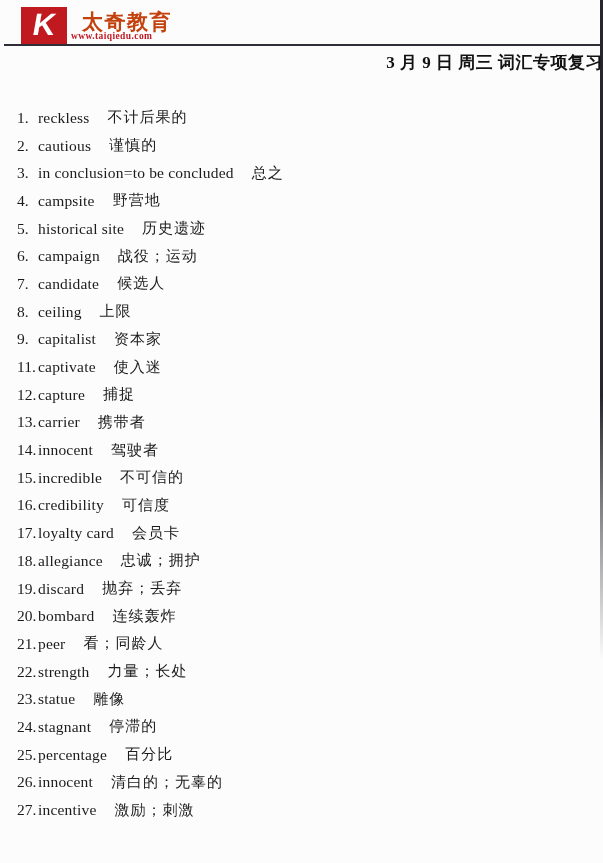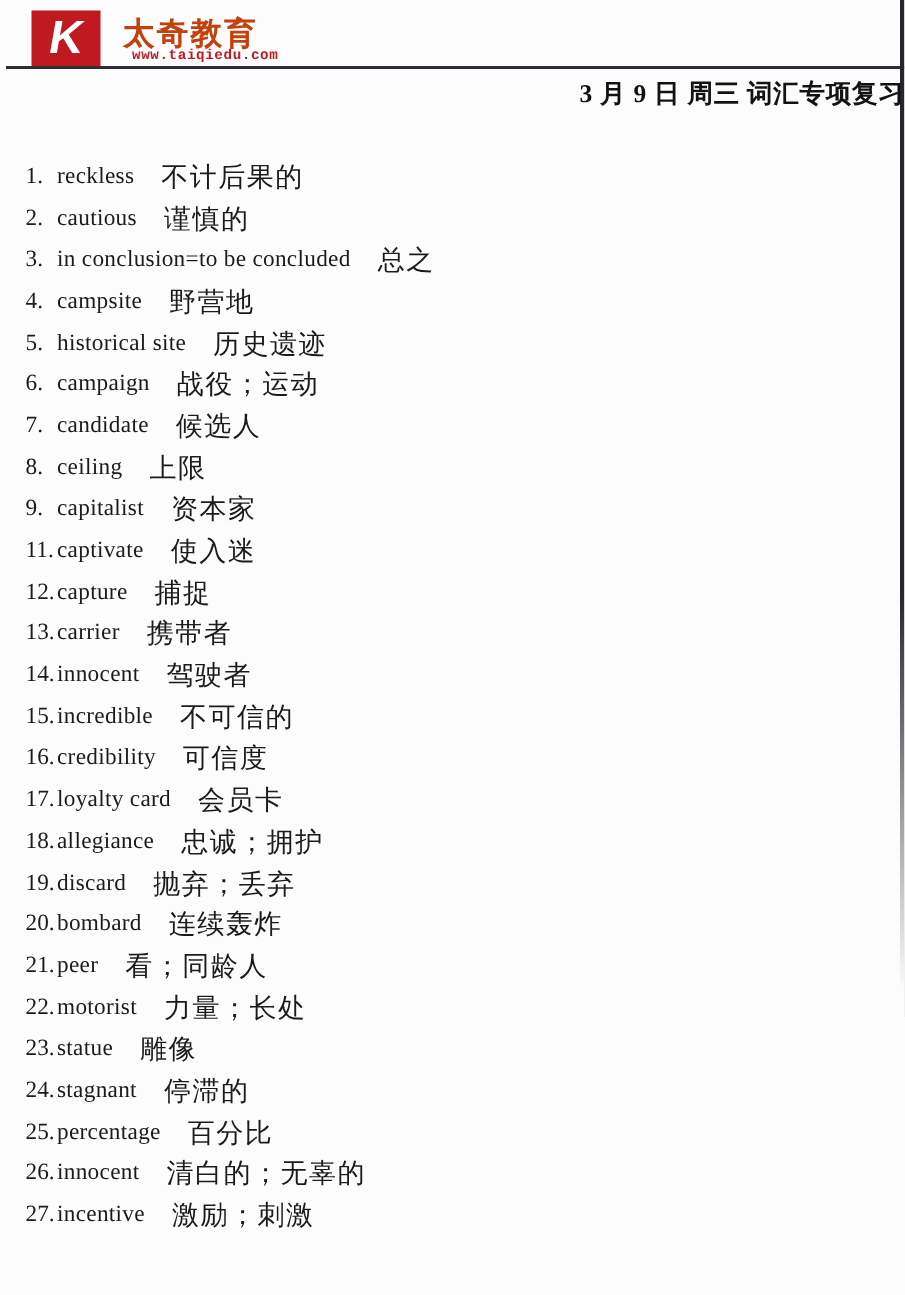--- a/index.html
+++ b/index.html
@@ -40,23 +40,23 @@
     top: 8px;
     font-family: "Liberation Sans", "DejaVu Sans", sans-serif;
     font-weight: bold;
     font-size: 21px;
     letter-spacing: 1.5px;
     color: #c2410c;
     white-space: nowrap;
   }
   .brand-url {
     position: absolute;
-    left: 88px;
+    left: 71px;
     top: 31px;
-    font-family: Liberation Mono, monospace;
+    font-family: Liberation Serif, serif;
     font-weight: bold;
     font-size: 9.5px;
     letter-spacing: 0.4px;
     color: #c01920;
     white-space: nowrap;
   }
   .header-divider {
     position: absolute;
     left: 4px;
     right: 0;
@@ -107,21 +107,21 @@
     text-align: left;
   }
   .vocab-row .en {
     flex: none;
     letter-spacing: 0.2px;
     text-align: center;
   }
   .vocab-row .zh {
     flex: none;
     margin-left: 18px;
-    font-size: 18px;
+    font-size: 15px;
     letter-spacing: 1px;
   }
 </style>
 </head>
 <body>
 
 <div class="page">
 
   <div class="logo-box">
     <span class="logo-k">K</span>
@@ -250,21 +250,21 @@
     </div>
 
     <div class="vocab-row">
       <span class="num">21.</span>
       <span class="en">peer</span>
       <span class="zh">看；同龄人</span>
     </div>
 
     <div class="vocab-row">
       <span class="num">22.</span>
-      <span class="en">motorist</span>
+      <span class="en">strength</span>
       <span class="zh">力量；长处</span>
     </div>
 
     <div class="vocab-row">
       <span class="num">23.</span>
       <span class="en">statue</span>
       <span class="zh">雕像</span>
     </div>
 
     <div class="vocab-row">

